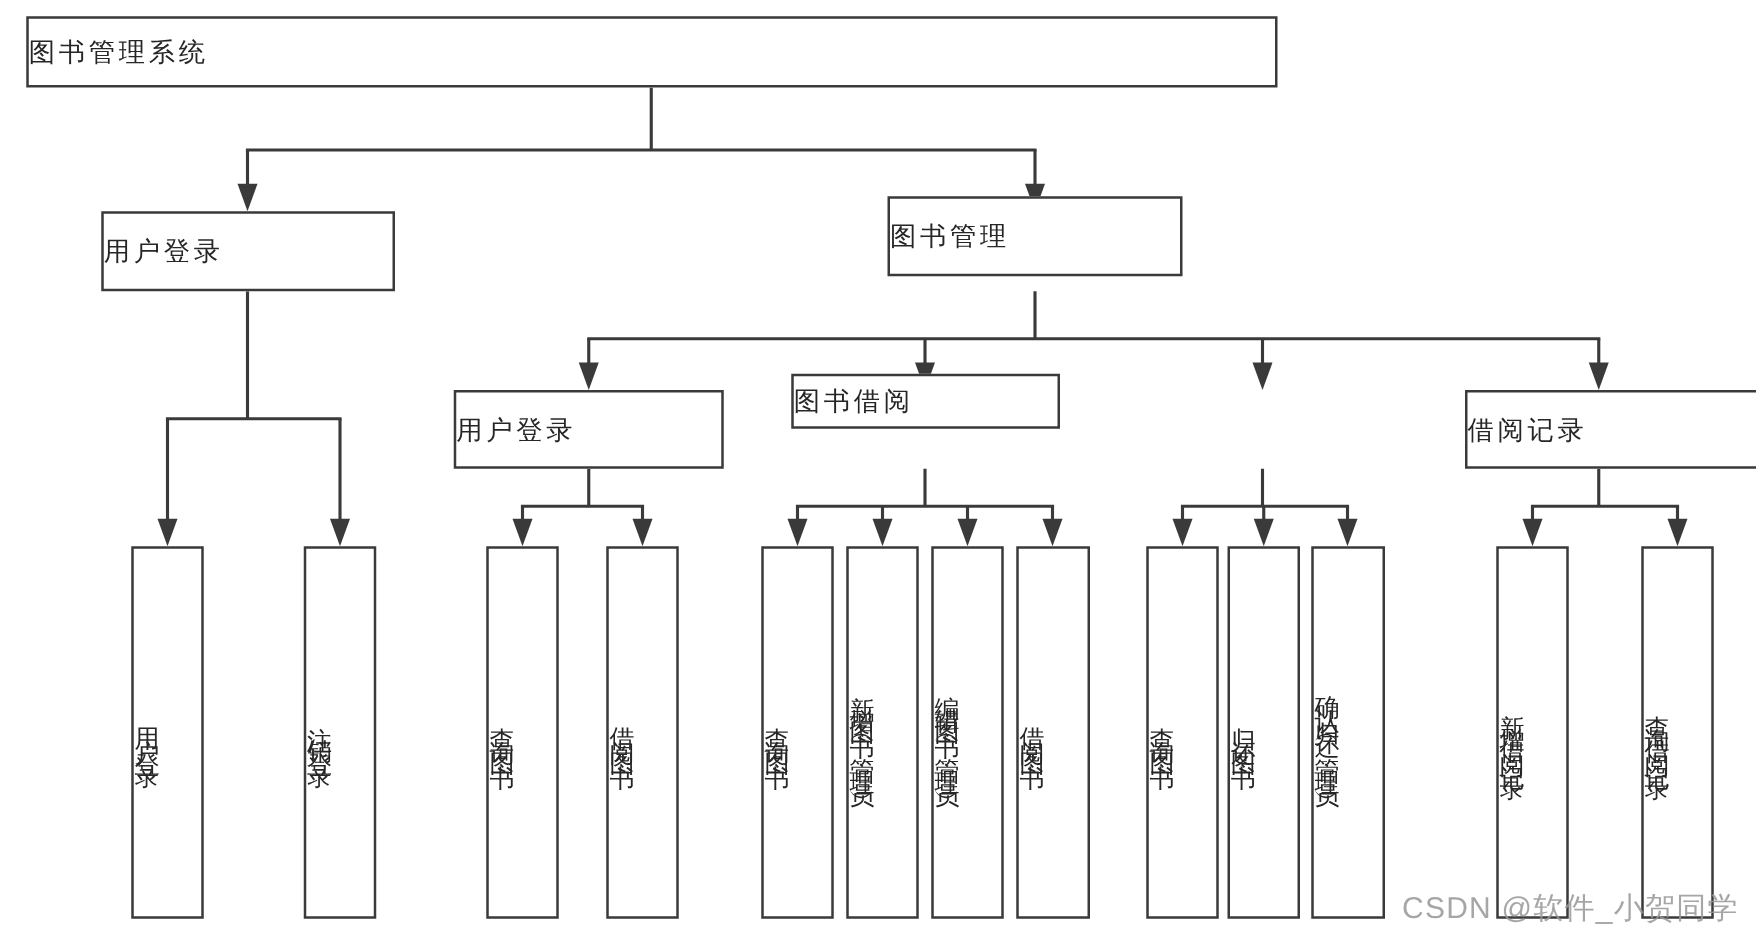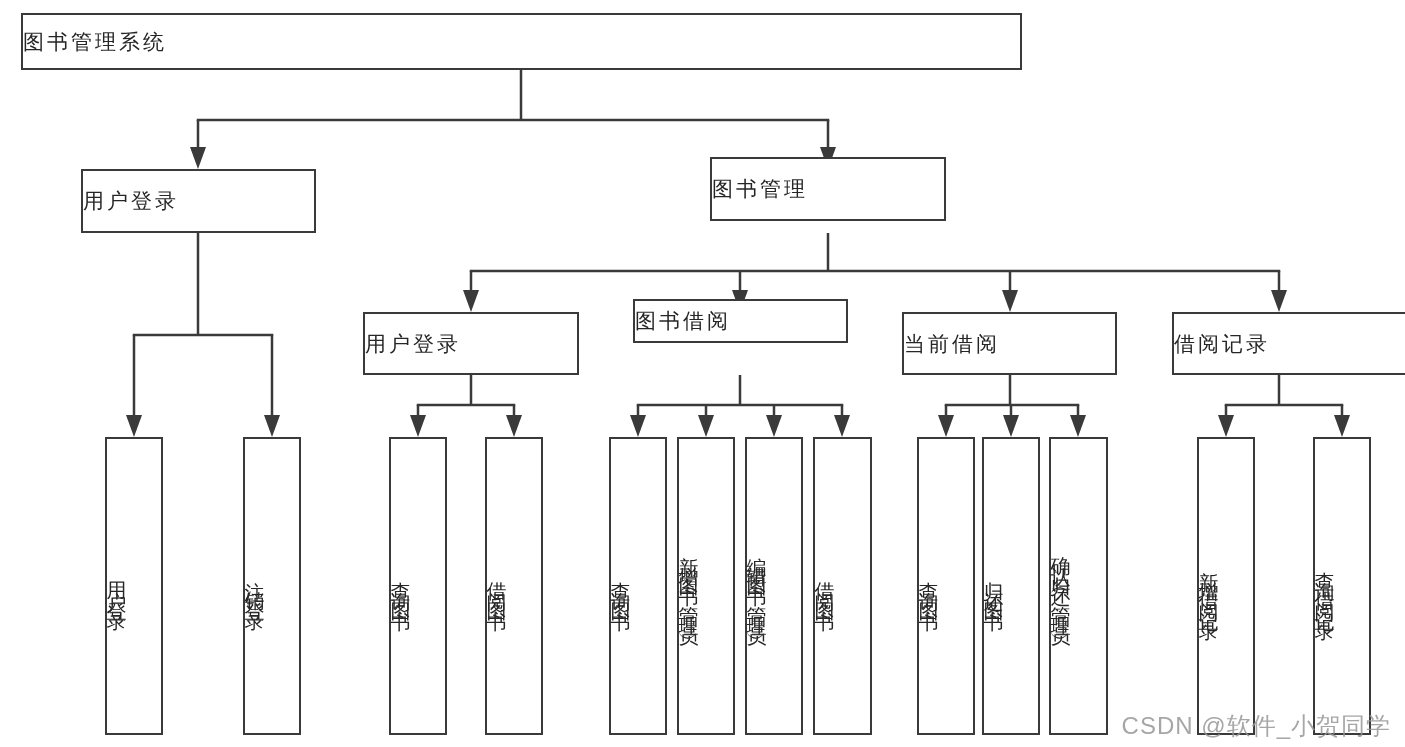--- a/index.html
+++ b/index.html
@@ -113,23 +113,20 @@
   <div class="box hnode" style="left:710px;top:157px;width:236px;height:64px">
     <span>图书管理</span>
   </div>
 
   <div class="box hnode" style="left:363px;top:312px;width:216px;height:63px">
     <span>用户登录</span>
   </div>
   <div class="box hnode" style="left:633px;top:299px;width:215px;height:44px">
     <span>图书借阅</span>
   </div>
-  <div class="box hnode" style="left:902px;top:312px;width:215px;height:63px">
-    <span>当前借阅</span>
-  </div>
   <div class="box hnode" style="left:1172px;top:312px;width:258px;height:63px">
     <span>借阅记录</span>
   </div>
 
   <div class="box vnode" style="left:105px;top:437px;width:58px;height:298px">
     <span>用户登录</span>
   </div>
   <div class="box vnode" style="left:243px;top:437px;width:58px;height:298px">
     <span>注销登录</span>
   </div>

